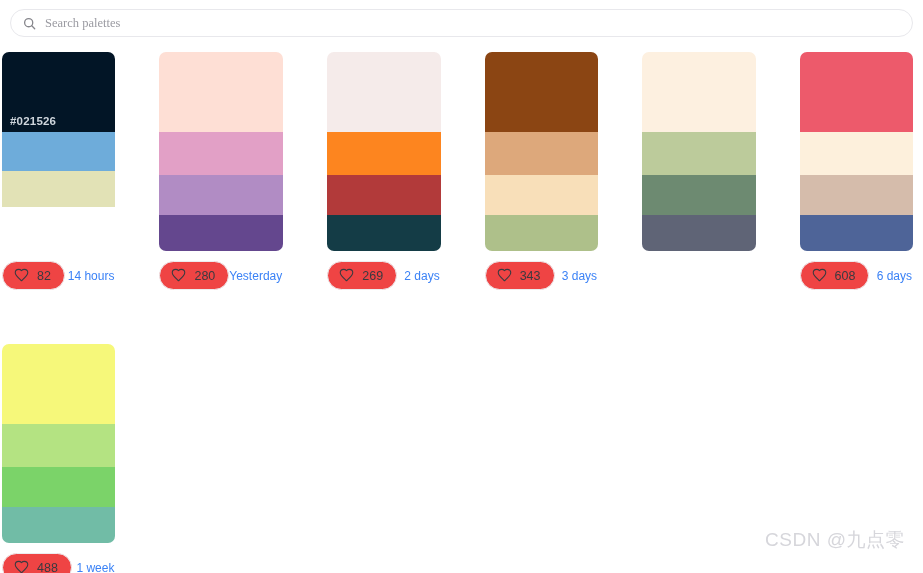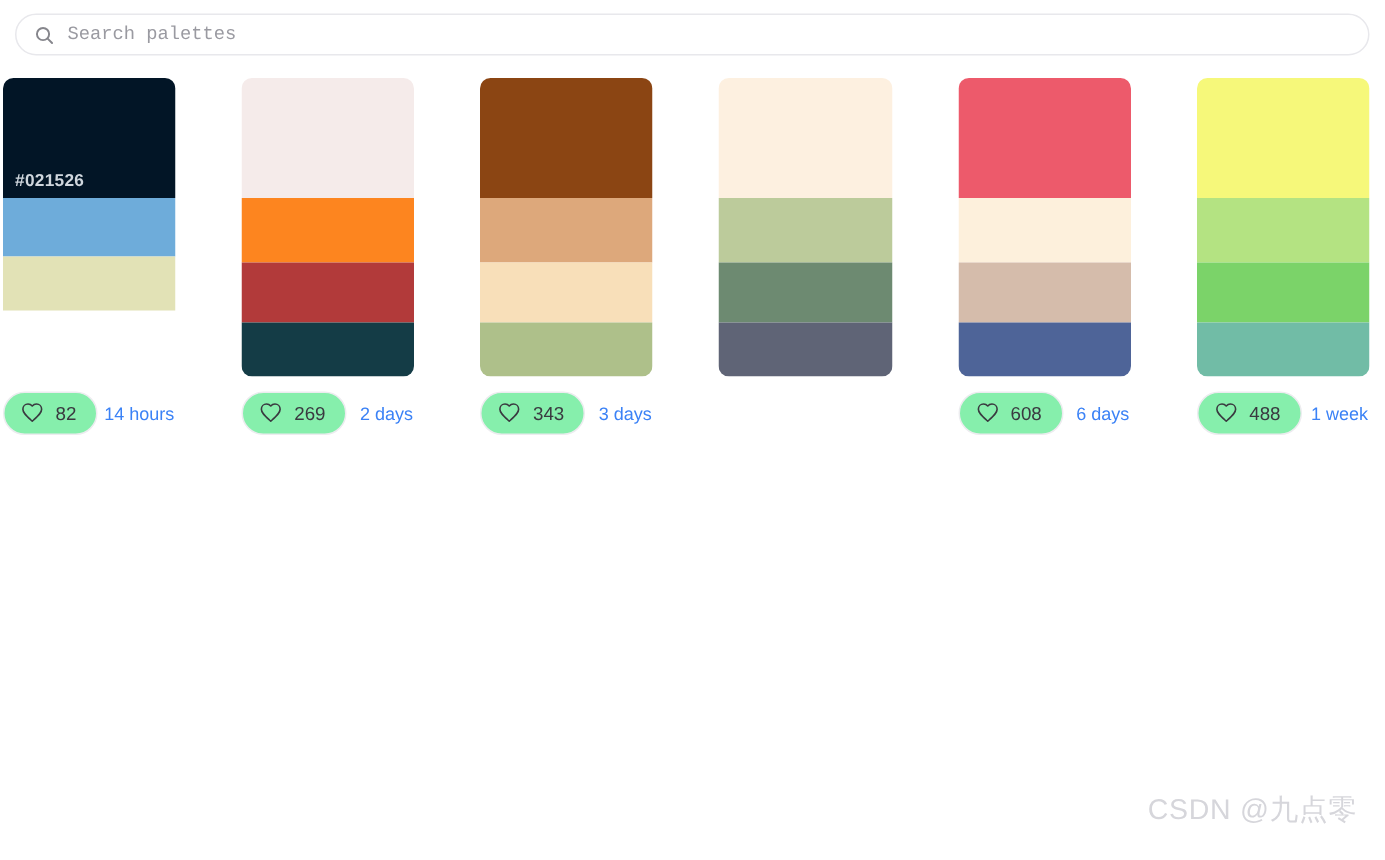--- a/index.html
+++ b/index.html
@@ -40,21 +40,21 @@
     color: #86868c;
     display: block;
   }
   .search-icon svg { display: block; width: 13px; height: 13px; }
 
   .search-input {
     flex: 1 1 auto;
     border: none;
     outline: none;
     background: transparent;
-    font-family: Liberation Mono, monospace;
+    font-family: Liberation Serif, serif;
     font-size: 12.5px;
     color: #2c2c31;
     height: 100%;
   }
   .search-input::placeholder { color: #9a9aa1; opacity: 1; }
 
   
   .grid {
     padding: 8px 10px 0 2px;
     display: grid;
@@ -103,21 +103,21 @@
   }
 
   .like-button {
     display: inline-flex;
     align-items: center;
     gap: 8px;
     height: 29px;
     padding: 0 13px 0 11px;
     border: 1px solid #ececef;
     border-radius: 15px;
-    background: #86efac;
+    background: #ef4444;
     cursor: pointer;
     font-family: "Liberation Sans", sans-serif;
   }
 
   .heart-icon {
     width: 15px;
     height: 15px;
     flex: 0 0 15px;
     color: #3a3a40;
     display: block;
@@ -181,20 +181,39 @@
               <path d="M12 20.5l-1.45-1.32C5.4 14.5 2 11.42 2 7.65 2 4.57 4.42 2.2 7.5 2.2c1.74 0 3.41.81 4.5 2.09 1.09-1.28 2.76-2.09 4.5-2.09 3.08 0 5.5 2.37 5.5 5.45 0 3.77-3.4 6.85-8.55 11.54L12 20.5z" stroke="currentColor" stroke-width="1.7" stroke-linejoin="round" fill="none"></path>
             </svg>
           </span>
           <span class="like-count">82</span>
         </button>
         <span class="timestamp">14 hours</span>
       </div>
     </div>
     <div class="card">
       <div class="swatches">
+        <div class="swatch" style="background: rgb(254, 223, 213); flex: 0 0 40%;"></div>
+        <div class="swatch" style="background: rgb(226, 160, 198); flex: 0 0 22%;"></div>
+        <div class="swatch" style="background: rgb(177, 140, 196); flex: 0 0 20%;"></div>
+        <div class="swatch" style="background: rgb(100, 71, 142); flex: 0 0 18%;"></div>
+      </div>
+      <div class="card-footer">
+        <button class="like-button">
+          <span class="heart-icon">
+            <svg viewBox="0 0 24 24" fill="none" xmlns="http://www.w3.org/2000/svg">
+              <path d="M12 20.5l-1.45-1.32C5.4 14.5 2 11.42 2 7.65 2 4.57 4.42 2.2 7.5 2.2c1.74 0 3.41.81 4.5 2.09 1.09-1.28 2.76-2.09 4.5-2.09 3.08 0 5.5 2.37 5.5 5.45 0 3.77-3.4 6.85-8.55 11.54L12 20.5z" stroke="currentColor" stroke-width="1.7" stroke-linejoin="round" fill="none"></path>
+            </svg>
+          </span>
+          <span class="like-count">280</span>
+        </button>
+        <span class="timestamp">Yesterday</span>
+      </div>
+    </div>
+    <div class="card">
+      <div class="swatches">
         <div class="swatch" style="background: rgb(245, 235, 234); flex: 0 0 40%;"></div>
         <div class="swatch" style="background: rgb(253, 133, 31); flex: 0 0 22%;"></div>
         <div class="swatch" style="background: rgb(178, 58, 58); flex: 0 0 20%;"></div>
         <div class="swatch" style="background: rgb(20, 60, 70); flex: 0 0 18%;"></div>
       </div>
       <div class="card-footer">
         <button class="like-button">
           <span class="heart-icon">
             <svg viewBox="0 0 24 24" fill="none" xmlns="http://www.w3.org/2000/svg">
               <path d="M12 20.5l-1.45-1.32C5.4 14.5 2 11.42 2 7.65 2 4.57 4.42 2.2 7.5 2.2c1.74 0 3.41.81 4.5 2.09 1.09-1.28 2.76-2.09 4.5-2.09 3.08 0 5.5 2.37 5.5 5.45 0 3.77-3.4 6.85-8.55 11.54L12 20.5z" stroke="currentColor" stroke-width="1.7" stroke-linejoin="round" fill="none"></path>

